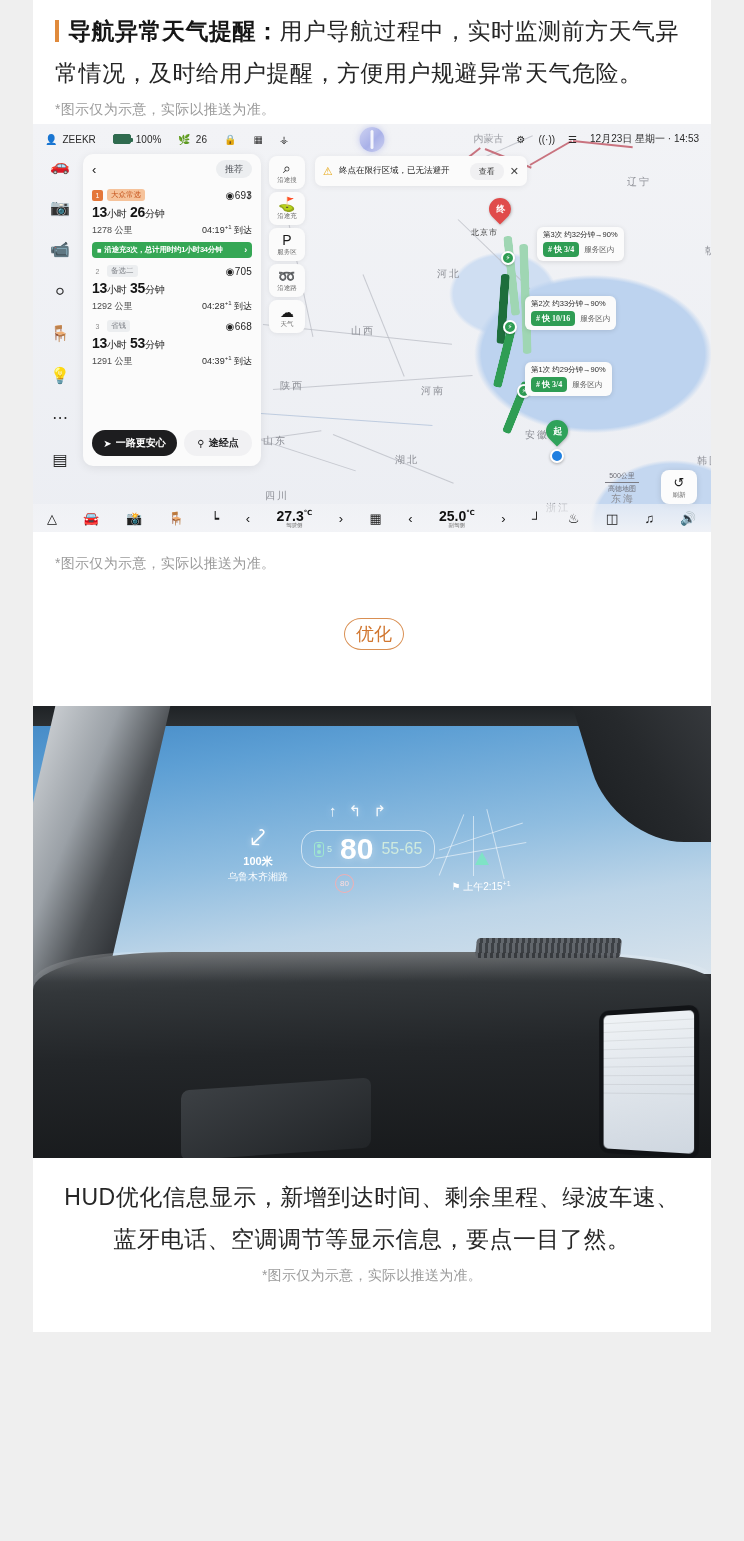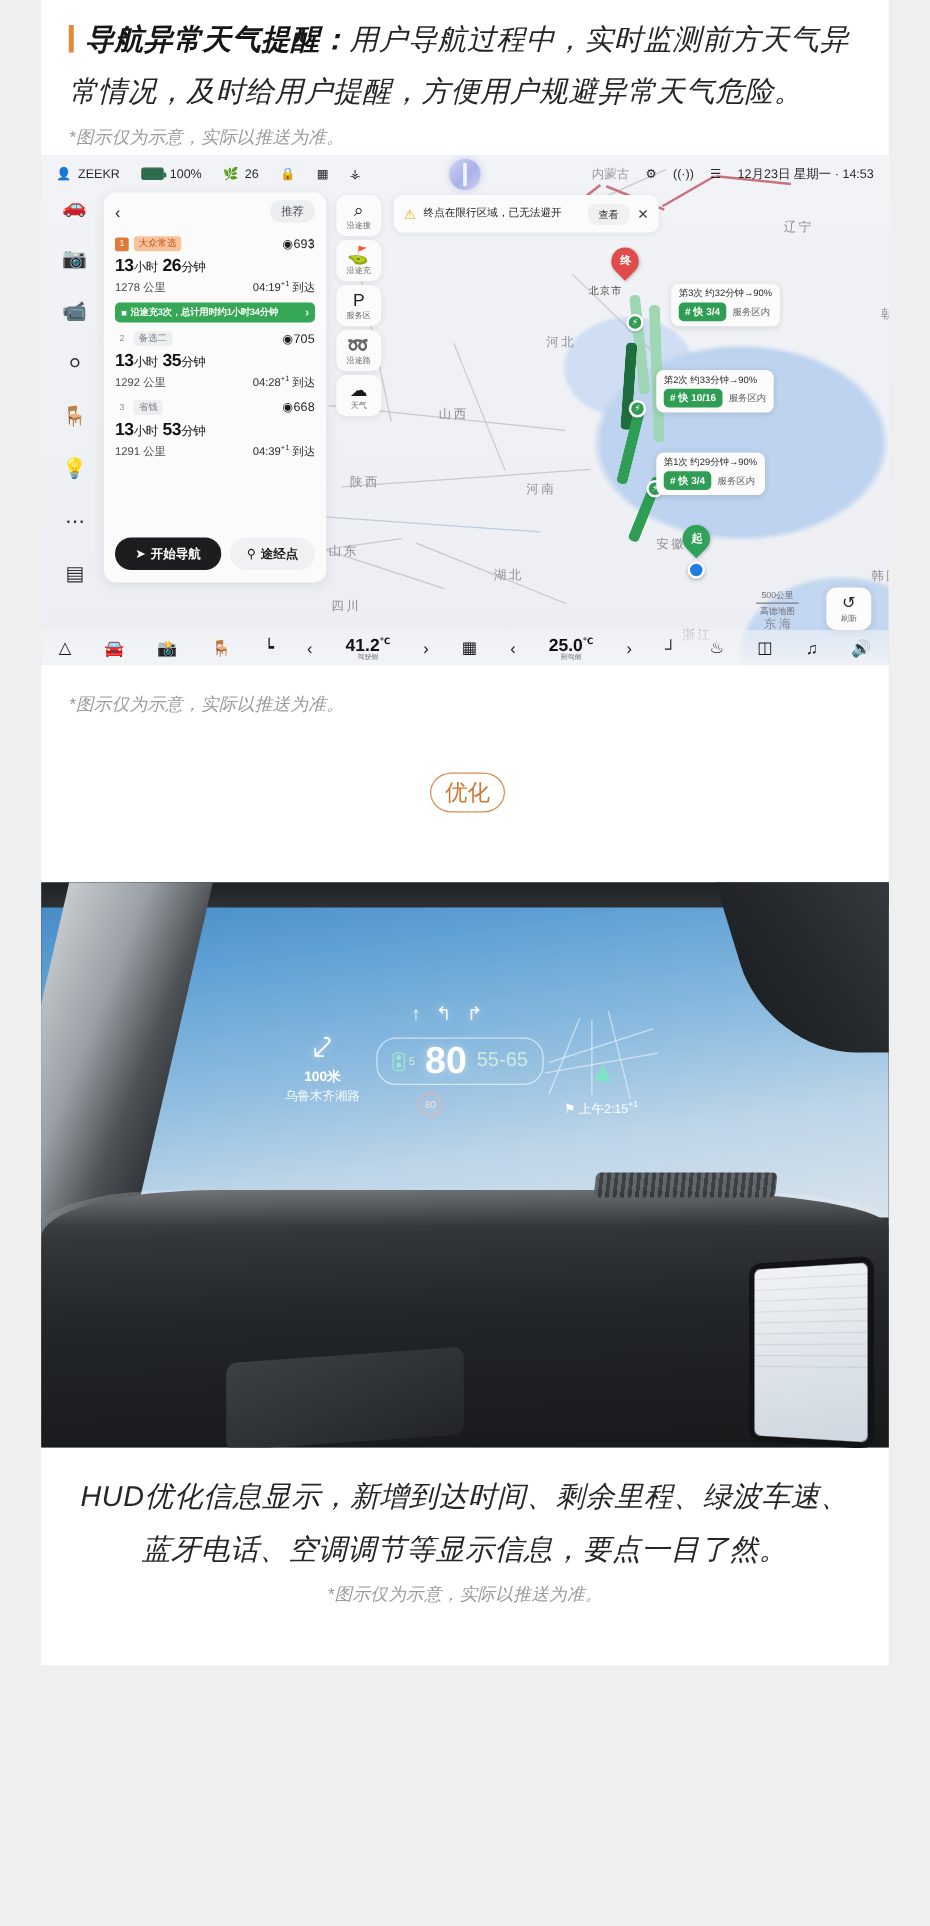--- a/index.html
+++ b/index.html
@@ -14,21 +14,21 @@
     background: #efefef;
     overflow: hidden;
   }
   .sheet {
     position: absolute;
     left: 33px; top: 0; width: 678px;
     background: #ffffff;
   }
 
   
-  .txt-block { padding: 0 22px; font-style: italic; }
+  .txt-block { padding: 0 22px; }
   .para {
     font-size: 23px;
     line-height: 42px;
     color: #262626;
     letter-spacing: .5px;
   }
   .para .lead {
     font-weight: bold;
     color: #161616;
   }
@@ -229,21 +229,21 @@
     box-shadow: 0 1px 2px rgba(0,0,0,.2);
   }
   .chgcard {
     position: absolute;
     background: #fbfbfb; border-radius: 6px;
     padding: 3px 6px 4px;
     box-shadow: 0 1px 5px rgba(0,0,0,.12);
     white-space: nowrap;
   }
   .chg-l1 { font-size: 7.5px; color: #2b2b2b; margin-bottom: 2px; }
-  .chg-l2 { display: flex; align-items: center; gap: 5px; }
+  .chg-l2 { display: flex; align-items: center; gap: 5px; font-family: Liberation Serif, serif; }
   .chg-pill {
     background: #2f9d54; color: #fff; border-radius: 4px;
     padding: 2px 5px; font-size: 8px; font-weight: bold;
   }
   .chg-loc { font-size: 7.5px; color: #5b5b5b; }
   .scalebar {
     position: absolute; right: 72px; bottom: 38px;
     text-align: center; font-size: 7px; color: #6d6d75;
   }
   .scalebar .ln { border-bottom: 1.5px solid #7b7b83; width: 34px; margin: 1px auto; }
@@ -416,21 +416,21 @@
       <div class="prov" style="left:398px; top:40px;">内蒙古</div>
       <div class="prov" style="left:594px; top:51px;">辽宁</div>
       <div class="prov" style="left:672px; top:120px;">朝鲜</div>
       <div class="prov" style="left:404px; top:143px;">河北</div>
       <div class="prov" style="left:318px; top:200px;">山西</div>
       <div class="prov" style="left:247px; top:255px;">陕西</div>
       <div class="prov" style="left:388px; top:260px;">河南</div>
       <div class="prov" style="left:472px; top:304px;margin-left:20px;">安徽</div>
       <div class="prov" style="left:362px; top:329px;">湖北</div>
       <div class="prov" style="left:230px; top:310px;">山东</div>
-      <div class="prov" style="left:232px; top:354px;">四川</div>
+      <div class="prov" style="left:232px; top:365px;">四川</div>
       <div class="prov" style="left:513px; top:377px;">浙江</div>
       <div class="prov" style="left:578px; top:368px;">东海</div>
       <div class="prov" style="left:664px; top:330px;">韩国</div>
 
       <div class="route-path light" style="left:470px; top:112px; height:80px; transform:rotate(-6deg);"></div>
       <div class="route-path dark" style="left:468px; top:150px; height:70px; transform:rotate(4deg);"></div>
       <div class="route-path" style="left:474px; top:205px; height:60px; transform:rotate(14deg);"></div>
       <div class="route-path" style="left:489px; top:258px; height:55px; transform:rotate(22deg);"></div>
       <div class="route-path light" style="left:486px; top:120px; height:110px; transform:rotate(-2deg);"></div>
 
@@ -572,21 +572,21 @@
             <div class="r-sub">
               <span>1291 公里</span>
               <span class="r-eta"><span>04:39</span><sup>+1</sup> <span>到达</span></span>
             </div>
           </div>
 
         </div>
         <div class="rp-foot">
           <div class="btn-go">
             <span>➤</span>
-            <span>开始导航</span>
+            <span>一路更安心</span>
           </div>
           <div class="btn-way">
             <span>⚲</span>
             <span>途经点</span>
           </div>
         </div>
       </div>
 
       <div class="toolrail">
         <div class="tool">
@@ -630,21 +630,21 @@
 
       <div class="bottombar">
         <span class="bb-ic">△</span>
         <span class="bb-ic">🚘</span>
         <span class="bb-ic">📸</span>
         <span class="bb-ic">🪑</span>
         <span class="bb-ic">┕</span>
         <span class="bb-ic">‹</span>
         <span class="temp">
           <span>
-            <span class="v"><span>41.2</span><sup>℃</sup></span>
+            <span class="v"><span>27.3</span><sup>℃</sup></span>
             <span class="lb">驾驶侧</span>
           </span>
         </span>
         <span class="bb-ic">›</span>
         <span class="bb-ic">▦</span>
         <span class="bb-ic">‹</span>
         <span class="temp">
           <span>
             <span class="v"><span>25.0</span><sup>℃</sup></span>
             <span class="lb">副驾侧</span>

